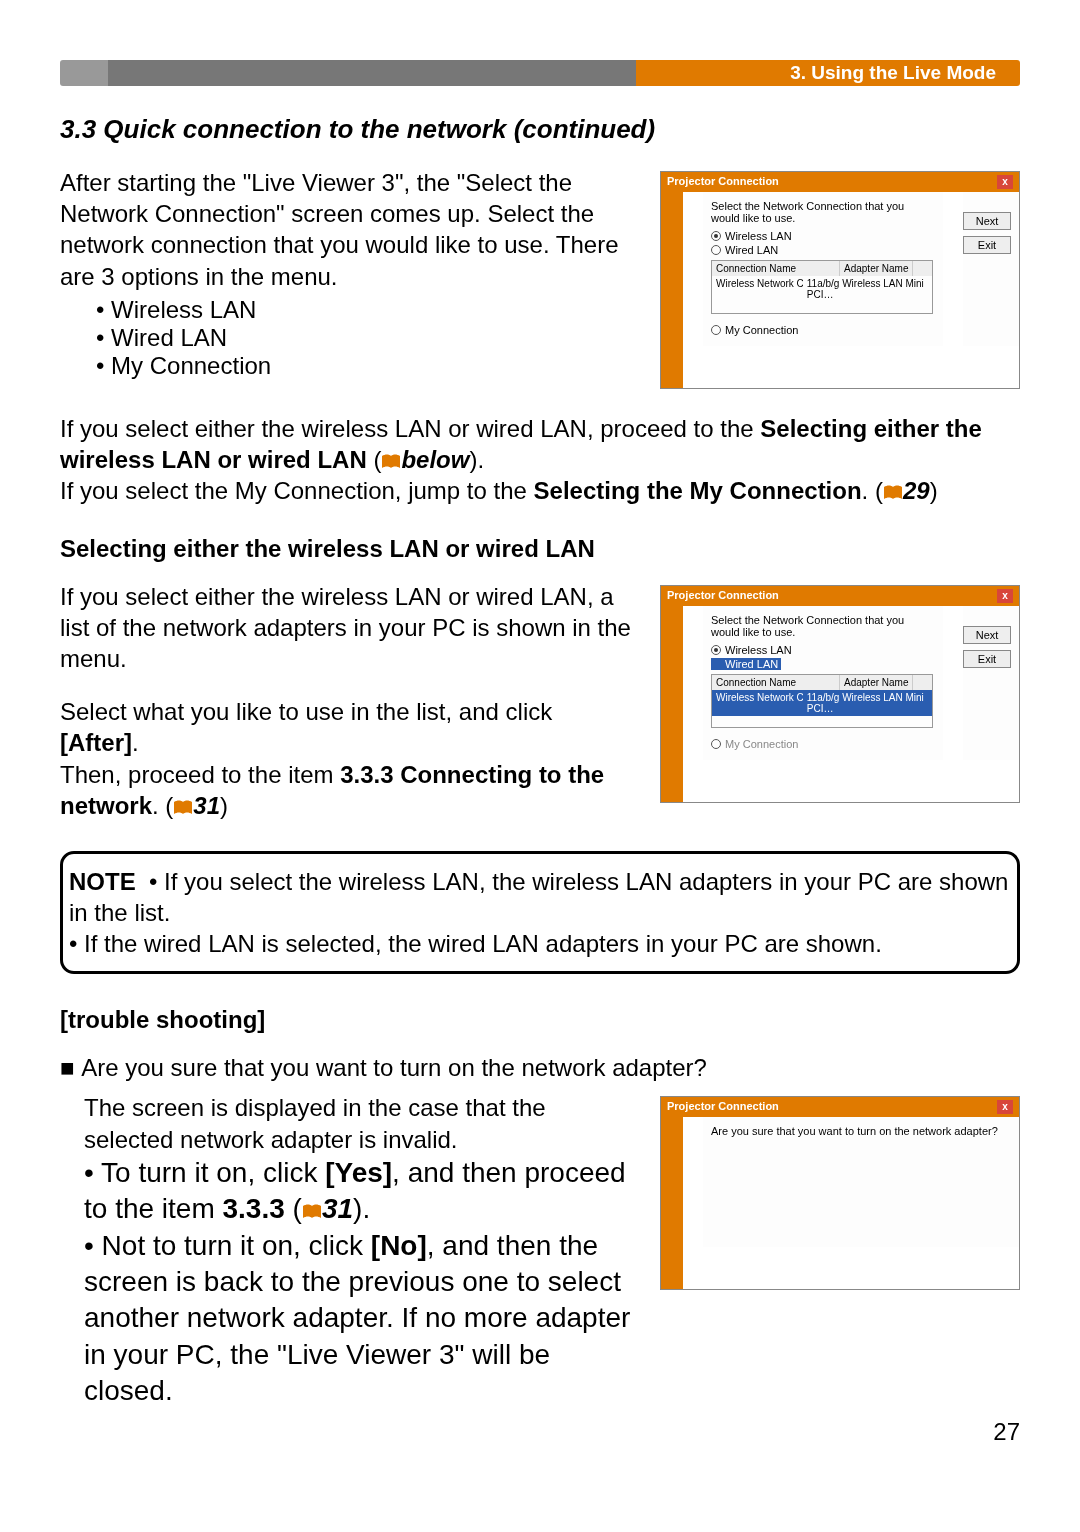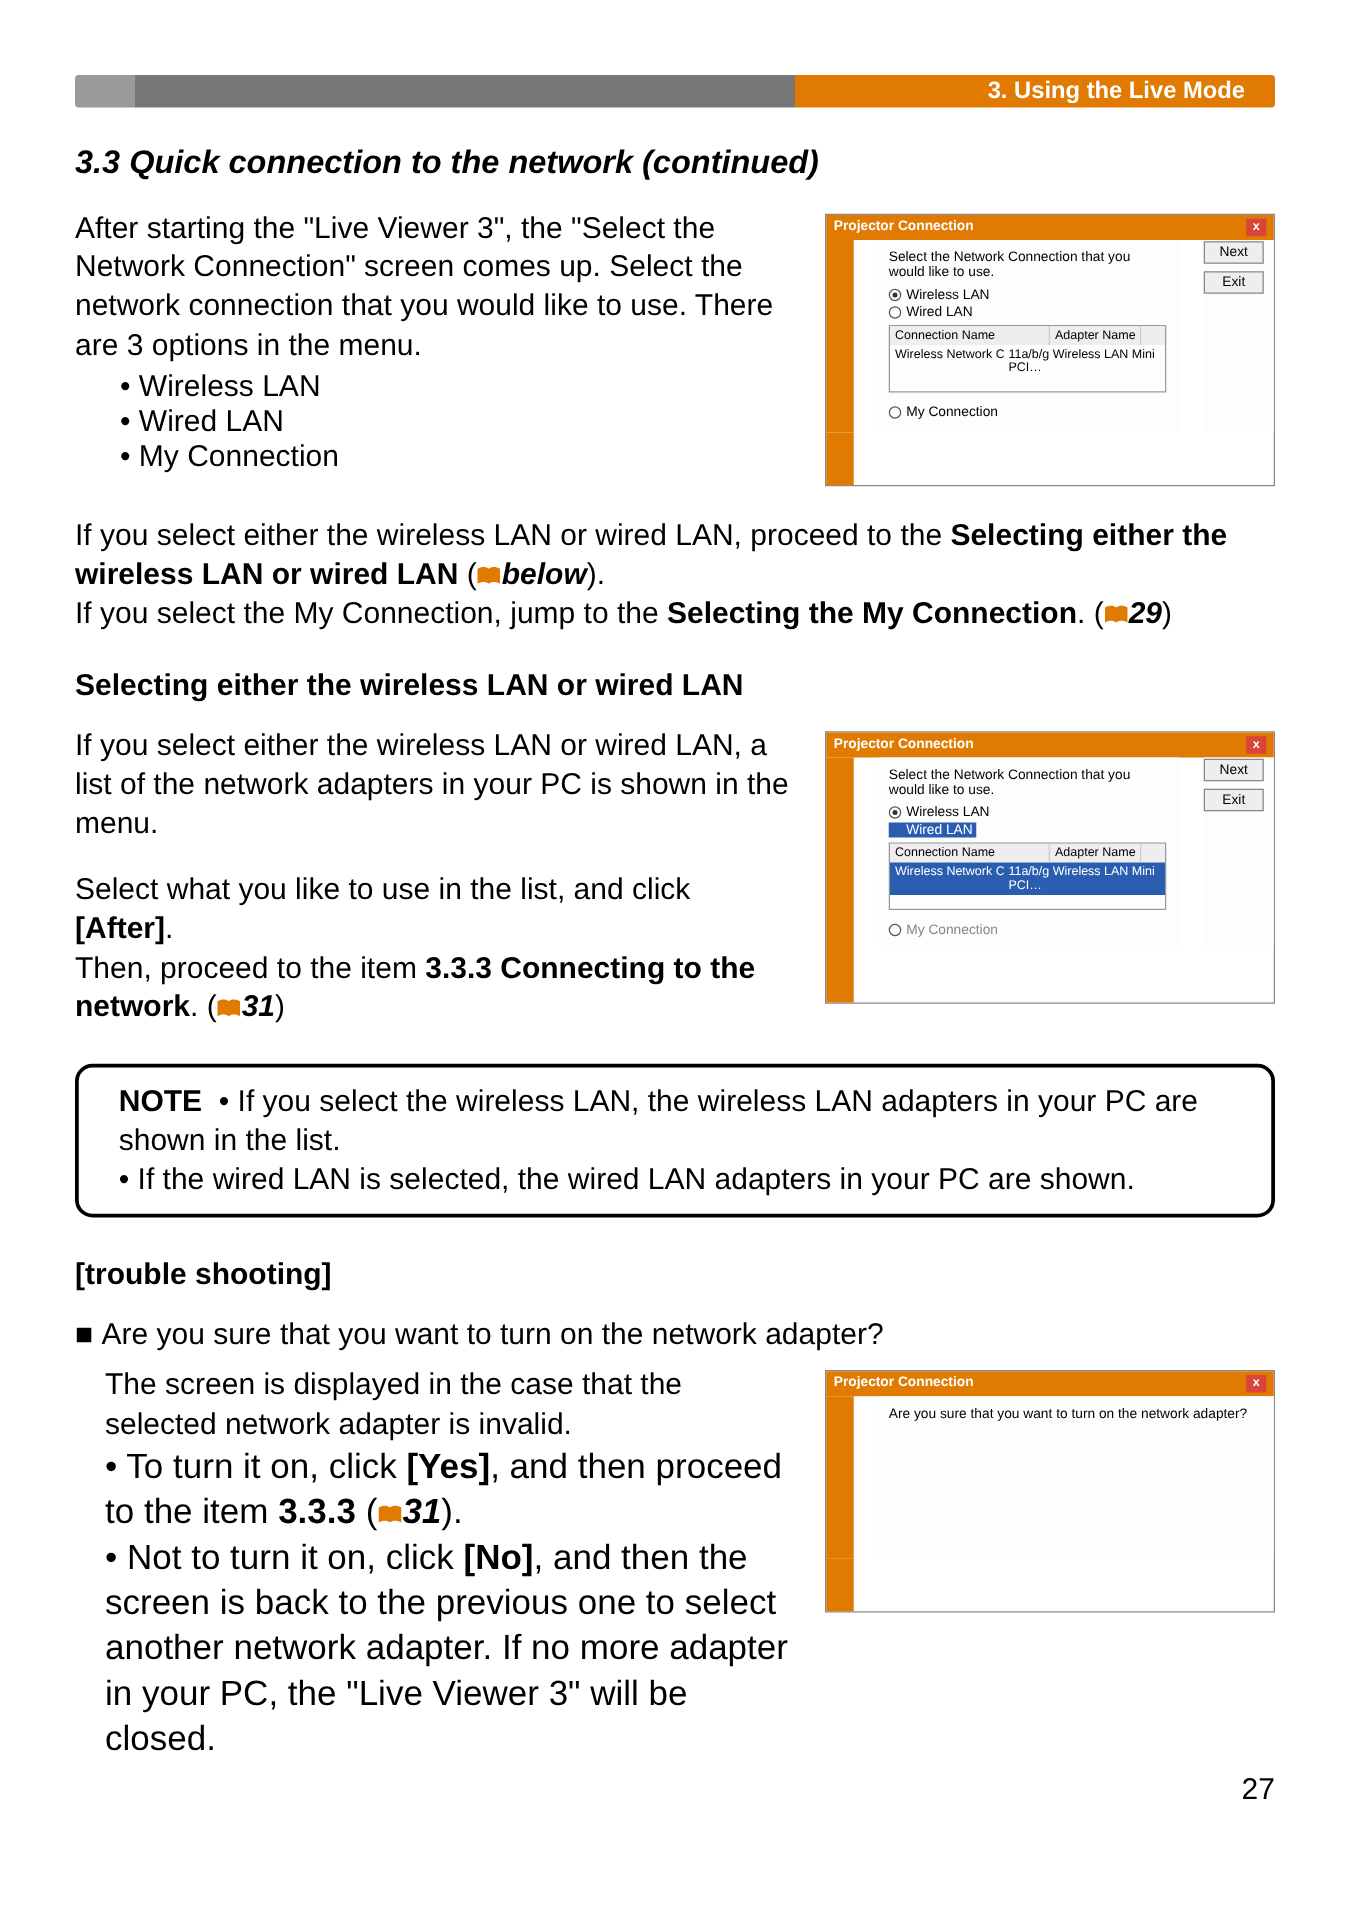--- a/index.html
+++ b/index.html
@@ -66,21 +66,21 @@
   .italic-bold { font-weight: bold; font-style: italic; }
   .sub2 {
     font-weight: bold;
     font-size: 24px;
     margin-top: 28px;
     margin-bottom: 18px;
   }
   .note-box {
     border: 3px solid #000;
     border-radius: 14px;
-    padding: 12px 32px;
+    padding: 12px 6px;
     font-size: 24px;
     line-height: 1.3;
     margin-top: 30px;
   }
   .ts-heading {
     font-weight: bold;
     font-size: 24px;
     margin-top: 32px;
     margin-bottom: 20px;
   }
@@ -139,21 +139,21 @@
     background: #e07a00;
     width: 22px;
   }
   .dialog-main {
     flex: 1;
     padding: 8px 10px 8px 8px;
     background: #fdfdfd;
   }
   .dialog-right {
     width: 56px;
-    padding: 1px 8px 8px 0;
+    padding: 20px 8px 8px 0;
     background: #fdfdfd;
   }
   .dlg-msg { margin-bottom: 6px; }
   .radio-row { display: flex; align-items: center; gap: 4px; margin: 2px 0; }
   .radio {
     width: 10px; height: 10px; border: 1px solid #555; border-radius: 50%; display: inline-block; position: relative;
   }
   .radio.checked::after {
     content: ""; width: 4px; height: 4px; background: #333; border-radius: 50%; position: absolute; top: 2px; left: 2px;
   }

